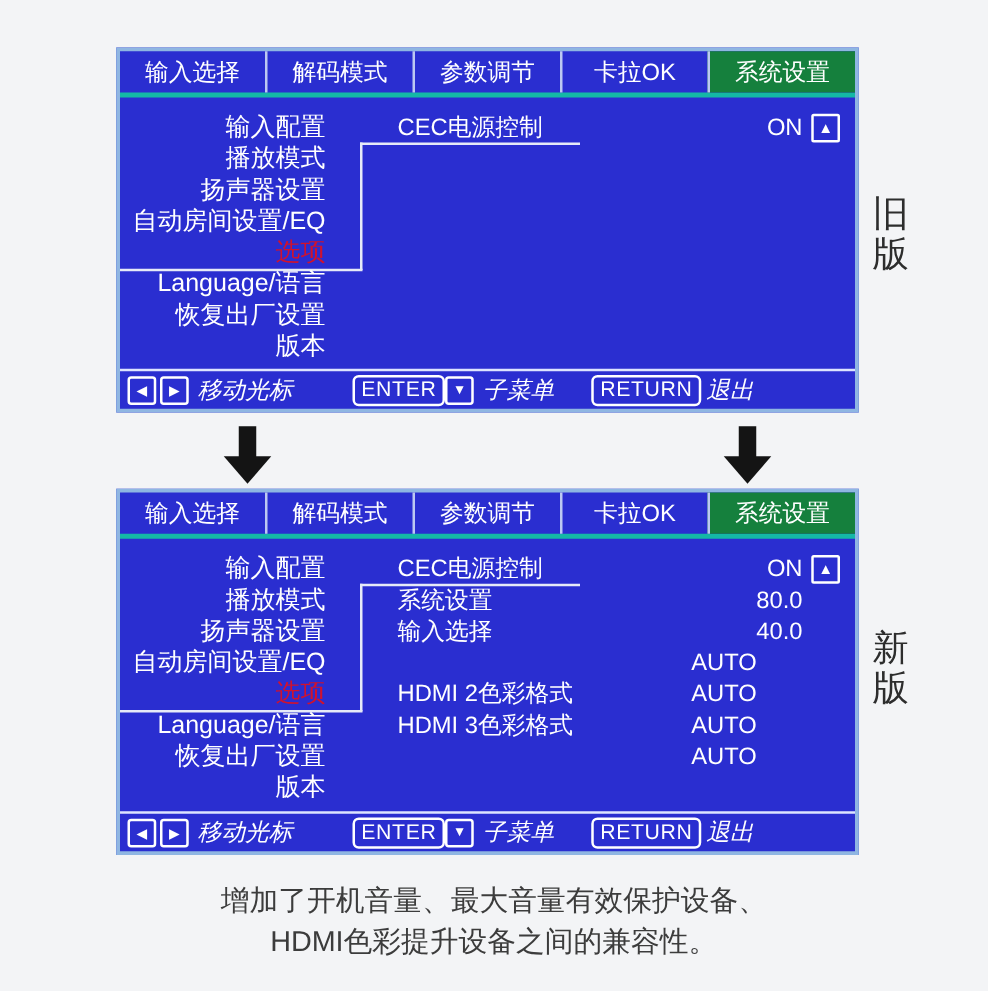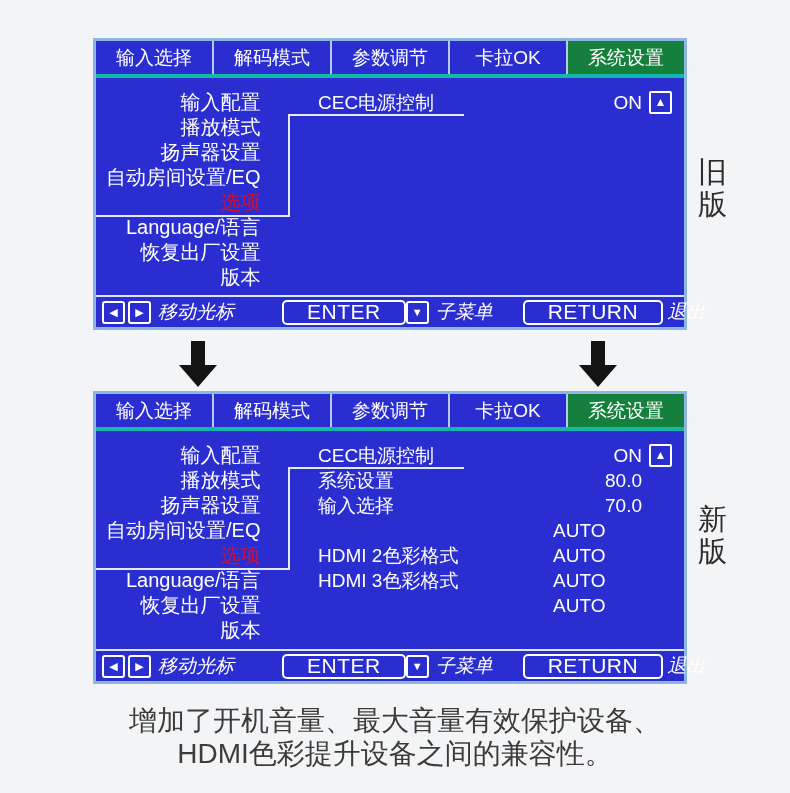--- a/index.html
+++ b/index.html
@@ -52,21 +52,21 @@
     display:flex; align-items:center; padding:0 6px;
     color:#ffffff; font-size:19px;
   }
   .keybox {
     width:23px; height:23px; border:2px solid #ffffff; border-radius:3px;
     box-sizing:border-box; display:flex; align-items:center; justify-content:center;
     font-size:11px; margin-right:3px; flex:0 0 auto;
   }
   .wordkey {
     height:25px; border:2px solid #ffffff; border-radius:5px; box-sizing:border-box;
-    display:flex; align-items:center; padding:0 23px; font-size:21px;
+    display:flex; align-items:center; padding:0 5px; font-size:17px;
     letter-spacing:0.5px; flex:0 0 auto;
   }
   .hint-text { margin-left:4px; white-space:nowrap;font-style:italic; }
   .gap-enter  { margin-left:48px; }
   .gap-return { margin-left:30px; }
 
   .down-arrow { position:absolute; width:38px; height:46px; }
   .down-arrow .stem { position:absolute; left:12px; top:0; width:14px; height:25px; background:#141414; }
   .down-arrow .head {
     position:absolute; left:0; top:24px; width:0; height:0;
@@ -79,21 +79,21 @@
   .ver-label {
     position:absolute; left:698px; width:32px; text-align:left;
     font-size:29px; line-height:32px; color:#2d2d2d;
     word-break:break-all;
   }
   .ver-label.old { top:156px; }
   .ver-label.new { top:503px; }
 
   .caption {
     position:absolute; top:704px; left:0; width:790px; text-align:center;
-    font-size:28px; line-height:33px; color:#3c3c3c;
+    font-size:23px; line-height:33px; color:#3c3c3c;
   }
 </style>
 </head>
 <body>
 
 <div class="panel old">
   <div class="tabbar">
     <div class="tab">输入选择</div>
     <div class="tab">解码模式</div>
     <div class="tab">参数调节</div>
@@ -177,21 +177,21 @@
         <span class="lbl">CEC电源控制</span>
         <span class="val-right">ON</span>
         <span class="up-box">▲</span>
       </div>
       <div class="srow">
         <span class="lbl">系统设置</span>
         <span class="val-right">80.0</span>
       </div>
       <div class="srow">
         <span class="lbl">输入选择</span>
-        <span class="val-right">70.0</span>
+        <span class="val-right">40.0</span>
       </div>
       <div class="srow">
         <span class="val-mid">AUTO</span>
       </div>
       <div class="srow">
         <span class="lbl">HDMI 2色彩格式</span>
         <span class="val-mid">AUTO</span>
       </div>
       <div class="srow">
         <span class="lbl">HDMI 3色彩格式</span>

